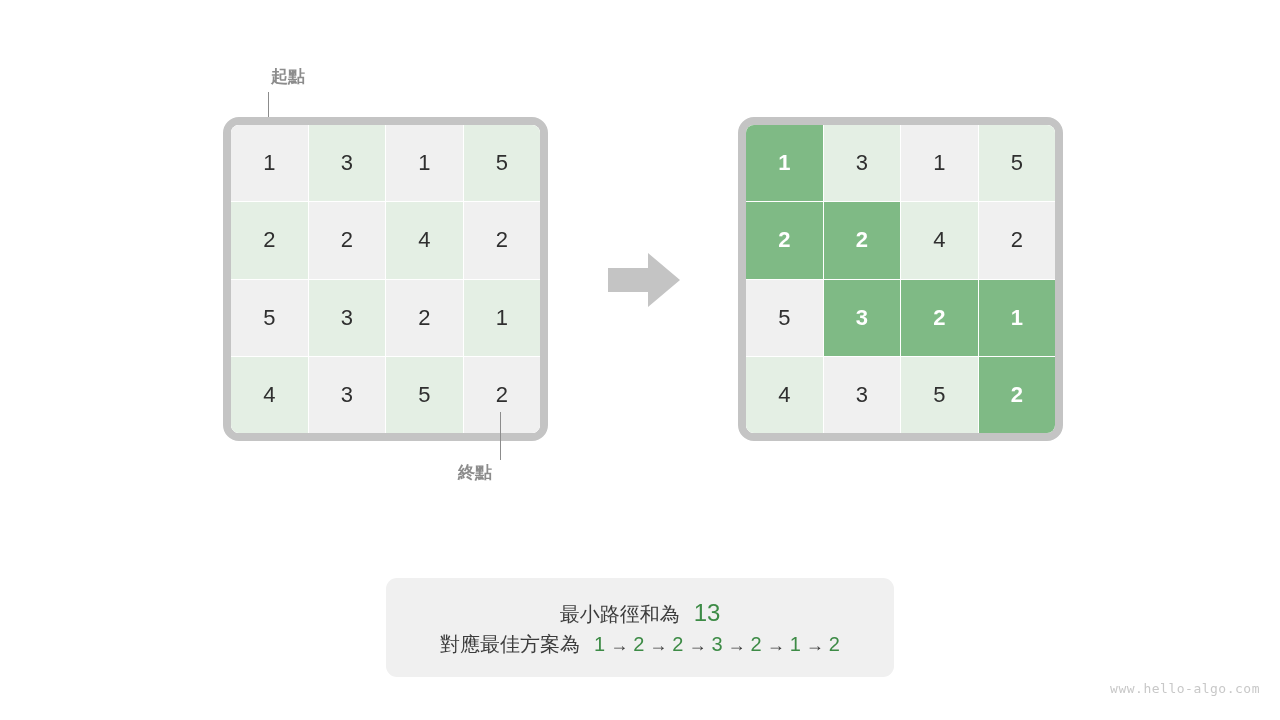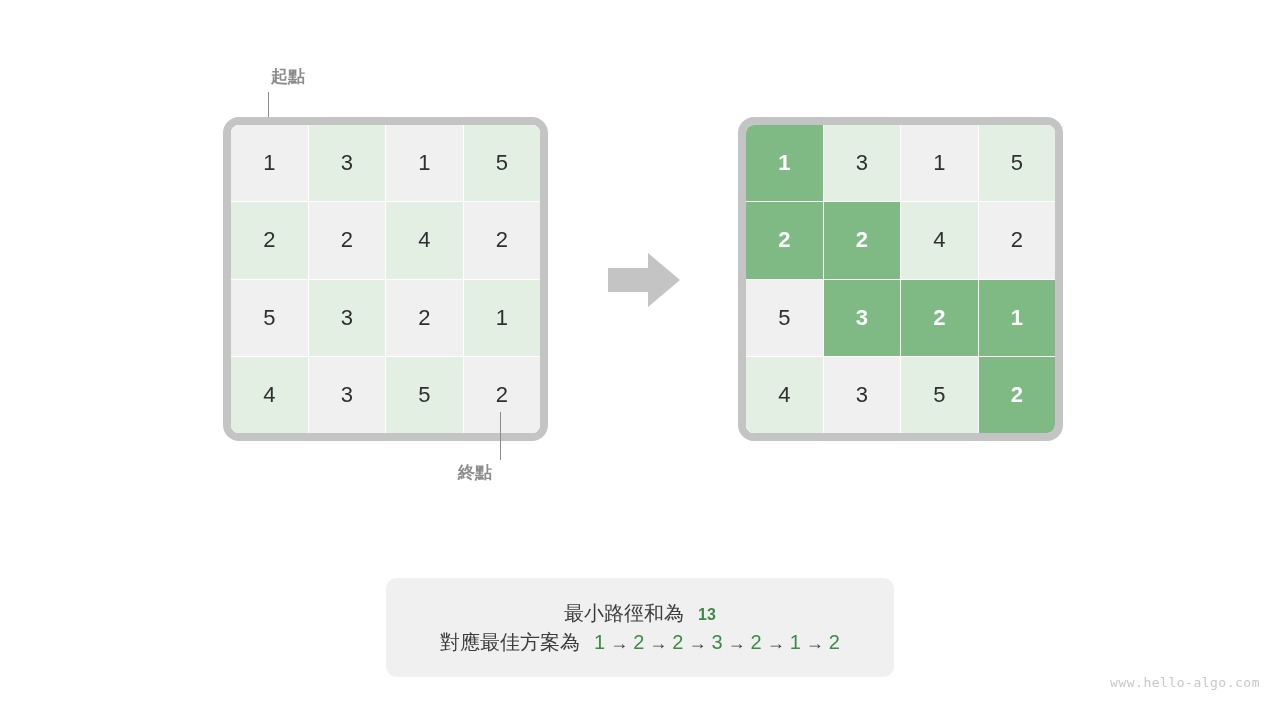--- a/index.html
+++ b/index.html
@@ -105,42 +105,42 @@
     align-items: baseline;
     justify-content: center;
     font-size: 20px;
     color: #3c3c3c;
     line-height: 1;
     white-space: nowrap;
   }
   .caption-line .lead { margin-right: 14px; }
   .sum-value {
     color: #3d8b46;
-    font-weight: bold;
-    font-size: 16px;
+    font-weight: normal;
+    font-size: 24px;
   }
   .path-seq {
     display: flex;
     align-items: baseline;
     gap: 5px;
   }
   .path-num {
     color: #3d8b46;
     font-size: 20px;
   }
   .path-arrow {
     color: #3c3c3c;
     font-size: 18px;
   }
 
   
   #watermark {
     position: absolute;
     right: 20px;
-    bottom: 30px;
+    bottom: 24px;
     font-family: "DejaVu Sans Mono", "Liberation Mono", monospace;
     font-size: 13px;
     color: #c8c8c8;
     letter-spacing: 0.5px;
   }
 </style>
 </head>
 <body>
 
 <div class="anno-label" id="label-start">起點</div>

